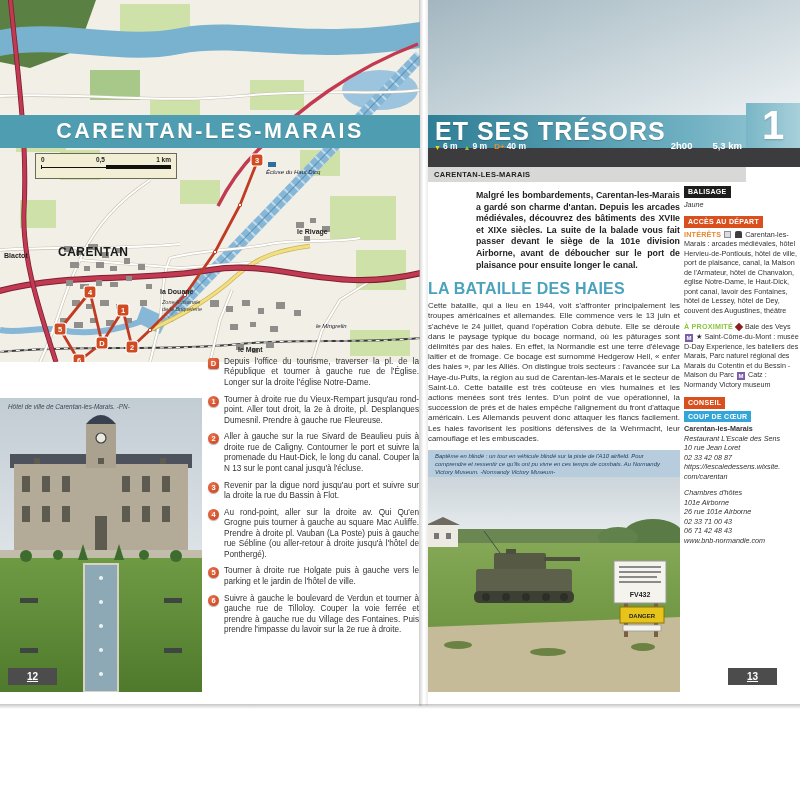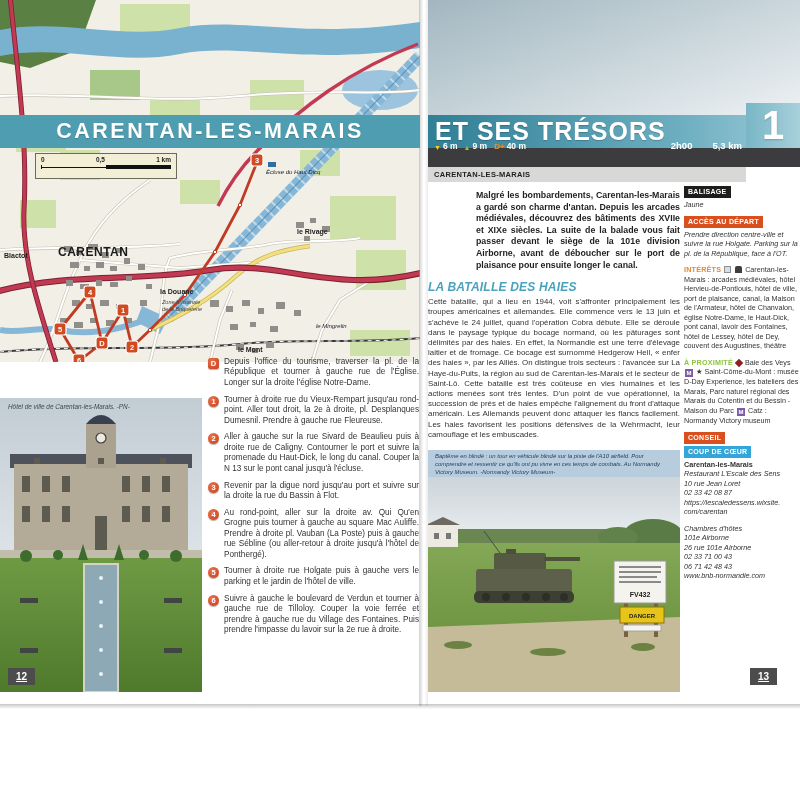--- a/index.html
+++ b/index.html
@@ -30,21 +30,21 @@
   
   #directions{position:absolute;left:208px;top:357px;width:211px;color:#333;}
   .step{display:flex;gap:5px;margin-bottom:6.5px;}
   .step .txt{font-size:8.2px;line-height:1.27;text-align:justify;}
   .badge{flex:none;width:11px;height:11px;border-radius:50%;background:radial-gradient(circle at 35% 30%,#e8704a,#c9401d);
      color:#fff;font-size:7.5px;font-weight:bold;text-align:center;line-height:11px;margin-top:1px;
      box-shadow:0 1px 1px rgba(0,0,0,.3);}
   .badge.square{border-radius:2.5px;}
   .retour{font-size:8.2px;line-height:1.27;text-align:justify;margin-top:2px;}
   .retour .lead{font-weight:bold;}
-  .pagenum{position:absolute;width:27px;height:17px;background:#4c4c4c;color:#fff;font-size:10px;
+  .pagenum{position:absolute;width:49px;height:17px;background:#4c4c4c;color:#fff;font-size:10px;
      font-weight:bold;text-align:center;line-height:17px;text-decoration:underline;}
   #pagenum-left{left:8px;top:668px;}
   #pagenum-right{right:23px;top:668px;}
   
   #right-top{position:absolute;left:0;top:0;width:372px;height:115px;
      background:linear-gradient(160deg,#a3b6c0 0%,#c3d1d7 45%,#edf1f3 100%);}
   .title-band-right{position:absolute;left:0;top:115px;width:372px;height:33px;
      background:linear-gradient(90deg,#2f7f96,#6fb0c2 70%,#9fcbd7);color:#fff;}
   .title-band-right .t{position:absolute;left:7px;top:0;font-weight:bold;font-size:25px;line-height:33px;
      letter-spacing:1px;text-shadow:0 1px 1px rgba(0,0,0,.2);}
@@ -56,21 +56,21 @@
   #stats-bar .ic{font-size:7px;margin:0 2px 0 6px;}
   #stats-bar .ic:first-child{margin-left:0;}
   .ic-down{color:#f3d019;} .ic-up{color:#8bc53f;} .ic-dplus{color:#f08a24;font-size:8px;margin:0 2px 0 7px;}
   #stats-bar .dur{margin-left:auto;font-size:9.5px;}
   #stats-bar .dist{margin-left:20px;font-size:9.5px;}
   #loc-bar{position:absolute;left:0;top:167px;width:318px;height:15px;background:#d8d8d6;
      color:#222;font-size:7.5px;font-weight:bold;line-height:15px;padding-left:6px;box-sizing:border-box;
      letter-spacing:.3px;}
   #main-col{position:absolute;left:0;top:190px;width:252px;color:#333;}
   #intro{font-size:8.8px;font-weight:bold;line-height:1.32;color:#1f1f1f;text-align:justify;margin-left:48px;}
-  #section-heading{color:#4aa2bd;font-weight:bold;font-size:12px;margin:9px 0 3px 0;letter-spacing:.2px;font-style:italic;}
+  #section-heading{color:#4aa2bd;font-weight:bold;font-size:16px;margin:9px 0 3px 0;letter-spacing:.2px;}
   #section-body{font-size:7.9px;line-height:1.29;text-align:justify;}
   #caption-band{position:absolute;left:0;top:450px;width:252px;height:27px;background:#b7cddd;
      box-sizing:border-box;padding:3px 7px;font-size:5.9px;font-style:italic;color:#1d3a5e;line-height:1.35;}
   #photo-tank{position:absolute;left:0;top:477px;width:252px;height:215px;overflow:hidden;}
   
   #sidebar{position:absolute;left:256px;top:186px;width:116px;font-size:7.2px;line-height:1.32;color:#333;}
   .sb-label{display:inline-block;color:#fff;font-weight:bold;font-size:7px;padding:1px 4px 1.5px 4px;
      margin-bottom:2px;letter-spacing:.3px;}
   .sb-label.black{background:#1d1d1b;} .sb-label.red{background:#d94f1e;} .sb-label.blue{background:#33a5d8;}
   .sb-italic{font-style:italic;margin:0 0 7px 0;}
@@ -489,21 +489,20 @@
 
     <div id="sidebar">
       <div>
         <span class="sb-label black">BALISAGE</span>
       </div>
       <p class="sb-italic">Jaune</p>
 
       <div>
         <span class="sb-label red">ACCÈS AU DÉPART</span>
       </div>
-      <p class="sb-italic">Prendre direction centre-ville et suivre la rue Holgate. Parking sur la pl. de la République, face à l'OT.</p>
 
       <p class="sb-run">
         <span class="sb-head orange">INTÉRÊTS</span>
         <span class="mini-icon frame-icon"></span>
         <span class="mini-icon statue-icon"></span>
         <span>Carentan-les-Marais : arcades médiévales, hôtel Hervieu-de-Pontlouis, hôtel de ville, port de plaisance, canal, la Maison de l'Armateur, hôtel de Chanvalon, église Notre-Dame, le Haut-Dick, pont canal, lavoir des Fontaines, hôtel de Lessey, hôtel de Dey, couvent des Augustines, théâtre</span>
       </p>
 
       <p class="sb-run">
         <span class="sb-head green">À PROXIMITÉ</span>

